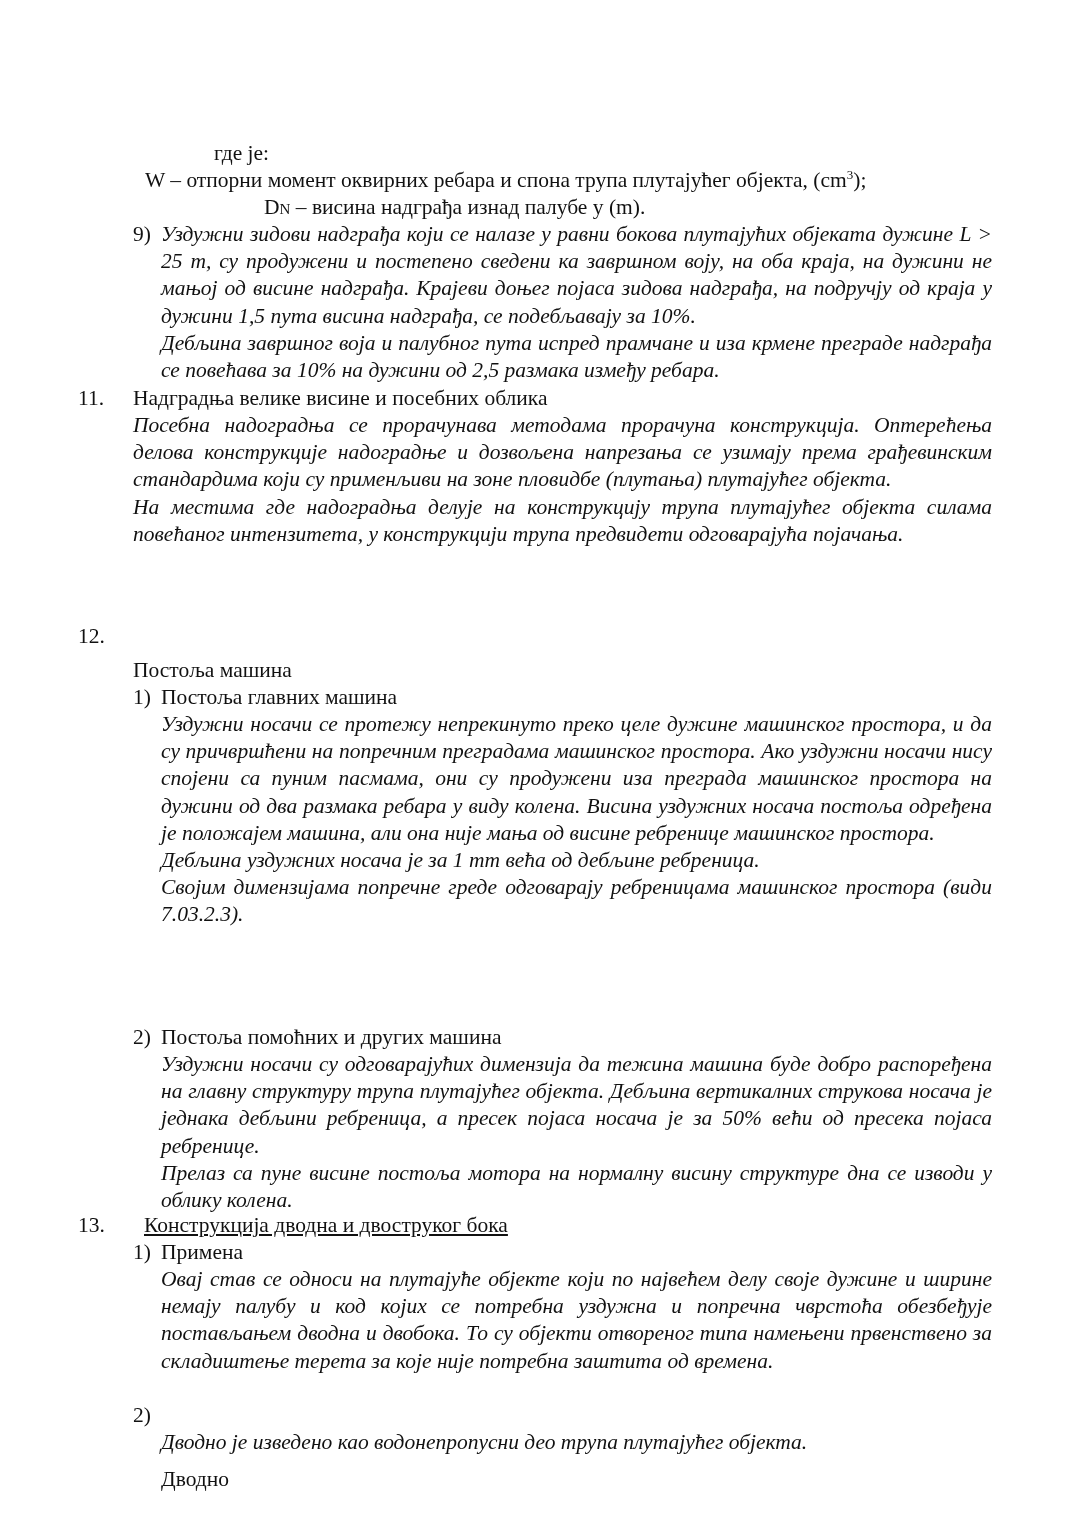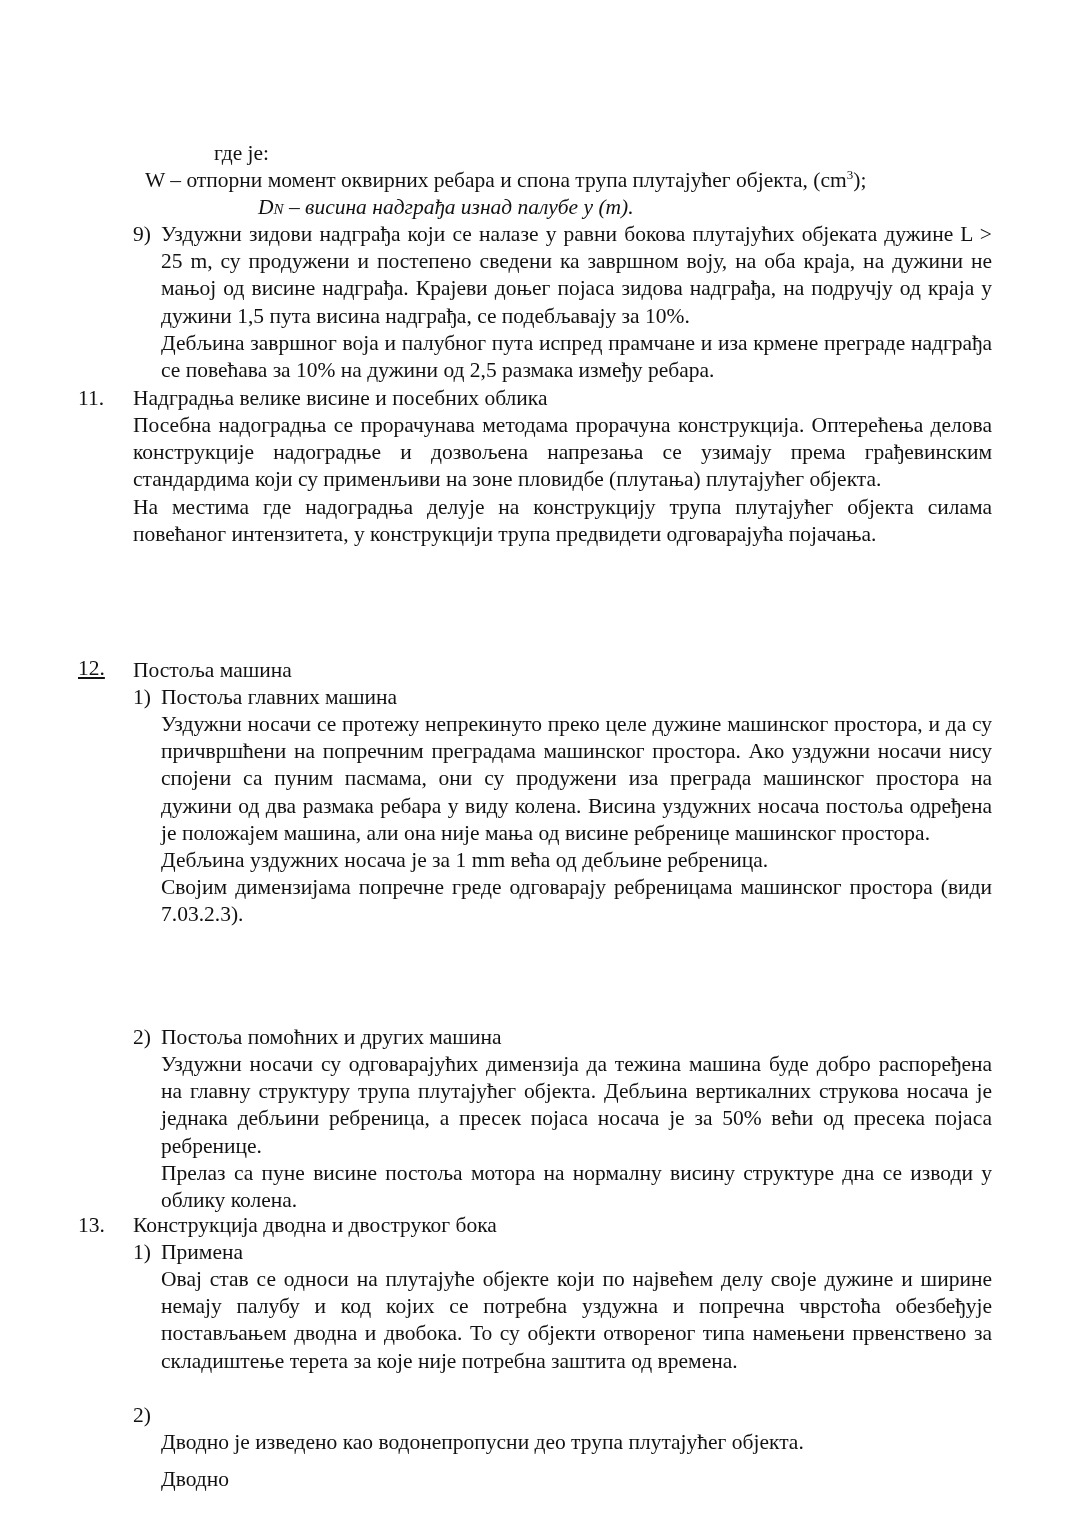--- a/index.html
+++ b/index.html
@@ -3,68 +3,68 @@
 <meta charset="utf-8">
 <style>
   html, body { margin: 0; padding: 0; background: #ffffff; }
   body {
     width: 1090px; height: 1530px; position: relative; overflow: hidden;
     font-family: "Liberation Serif", "DejaVu Serif", serif;
     color: #111111; font-size: 21.5px; line-height: 27.2px;
   }
   .page { position: absolute; left: 0; top: 0; width: 1090px; height: 1530px; }
   .line { position: absolute; white-space: nowrap; }
-  .block { position: absolute; text-align: justify; }
+  .block { position: absolute; text-align: justify; font-style: italic; }
   .block p { margin: 0; }
   .num { position: absolute; }
   sup { font-size: 13px; line-height: 0; vertical-align: 8px; }
   .sub { font-size: 15px; }
 </style>
 </head>
 <body>
 
 <div class="page">
 
   <div class="line" style="left:214px; top:140px;">где је:</div>
   <div class="line" style="left:145px; top:167px;"><span>W – отпорни момент оквирних ребара и спона трупа плутајућег објекта, (cm</span><sup>3</sup><span>);</span></div>
-  <div class="line" style="left:258px; top:194px;font-style:italic;"><span>D</span><span class="sub">N</span><span> – висина надграђа изнад палубе у (m).</span></div>
+  <div class="line" style="left:264px; top:194px;"><span>D</span><span class="sub">N</span><span> – висина надграђа изнад палубе у (m).</span></div>
 
   <div class="num" style="left:133px; top:221px;">9)</div>
   <div class="block" style="left:161px; top:221px; width:831px;">
     <p>Уздужни зидови надграђа који се налазе у равни бокова плутајућих објеката дужине L &gt; 25 m, су продужени и постепено сведени ка завршном воју, на оба краја, на дужини не мањој од висине надграђа. Крајеви доњег појаса зидова надграђа, на подручју од краја у дужини 1,5 пута висина надграђа, се подебљавају за 10%.</p>
     <p>Дебљина завршног воја и палубног пута испред прамчане и иза крмене преграде надграђа се повећава за 10% на дужини од 2,5 размака између ребара.</p>
   </div>
 
   <div class="num" style="left:78px; top:385px;">11.</div>
   <div class="line" style="left:133px; top:385px;">Надградња велике висине и посебних облика</div>
   <div class="block" style="left:133px; top:412px; width:859px;">
     <p>Посебна надоградња се прорачунава методама прорачуна конструкција. Оптерећења делова конструкције надоградње и дозвољена напрезања се узимају према грађевинским стандардима који су применљиви на зоне пловидбе (плутања) плутајућег објекта.</p>
     <p>На местима где надоградња делује на конструкцију трупа плутајућег објекта силама повећаног интензитета, у конструкцији трупа предвидети одговарајућа појачања.</p>
   </div>
 
-  <div class="num" style="left:78px; top:655px;text-decoration:underline;">12.</div>
+  <div class="num" style="left:78px; top:623px;">12.</div>
   <div class="line" style="left:133px; top:657px;">Постоља машина</div>
 
   <div class="num" style="left:133px; top:684px;">1)</div>
   <div class="line" style="left:161px; top:684px;">Постоља главних машина</div>
   <div class="block" style="left:161px; top:711px; width:831px;">
     <p>Уздужни носачи се протежу непрекинуто преко целе дужине машинског простора, и да су причвршћени на попречним преградама машинског простора. Ако уздужни носачи нису спојени са пуним пасмама, они су продужени иза преграда машинског простора на дужини од два размака ребара у виду колена. Висина уздужних носача постоља одређена је положајем машина, али она није мања од висине ребренице машинског простора.</p>
     <p>Дебљина уздужних носача је за 1 mm већа од дебљине ребреница.</p>
     <p>Својим димензијама попречне греде одговарају ребреницама машинског простора (види 7.03.2.3).</p>
   </div>
 
   <div class="num" style="left:133px; top:1024px;">2)</div>
   <div class="line" style="left:161px; top:1024px;">Постоља помоћних и других машина</div>
   <div class="block" style="left:161px; top:1051px; width:831px;">
     <p>Уздужни носачи су одговарајућих димензија да тежина машина буде добро распоређена на главну структуру трупа плутајућег објекта. Дебљина вертикалних струкова носача је једнака дебљини ребреница, а пресек појаса носача је за 50% већи од пресека појаса ребренице.</p>
     <p>Прелаз са пуне висине постоља мотора на нормалну висину структуре дна се изводи у облику колена.</p>
   </div>
 
   <div class="num" style="left:78px; top:1212px;">13.</div>
-  <div class="line" style="left:133px; top:1212px;">Конструкција дводна и двоструког бока</div>
+  <div class="line" style="left:144px; top:1212px;text-decoration:underline;">Конструкција дводна и двоструког бока</div>
 
   <div class="num" style="left:133px; top:1239px;">1)</div>
   <div class="line" style="left:161px; top:1239px;">Примена</div>
   <div class="block" style="left:161px; top:1266px; width:831px;">
     <p>Овај став се односи на плутајуће објекте који по највећем делу своје дужине и ширине немају палубу и код којих се потребна уздужна и попречна чврстоћа обезбеђује постављањем дводна и двобока. То су објекти отвореног типа намењени првенствено за складиштење терета за које није потребна заштита од времена.</p>
   </div>
 
   <div class="num" style="left:133px; top:1402px;">2)</div>
   <div class="line" style="left:161px; top:1466px;">Дводно</div>
   <div class="block" style="left:161px; top:1429px; width:831px;">

